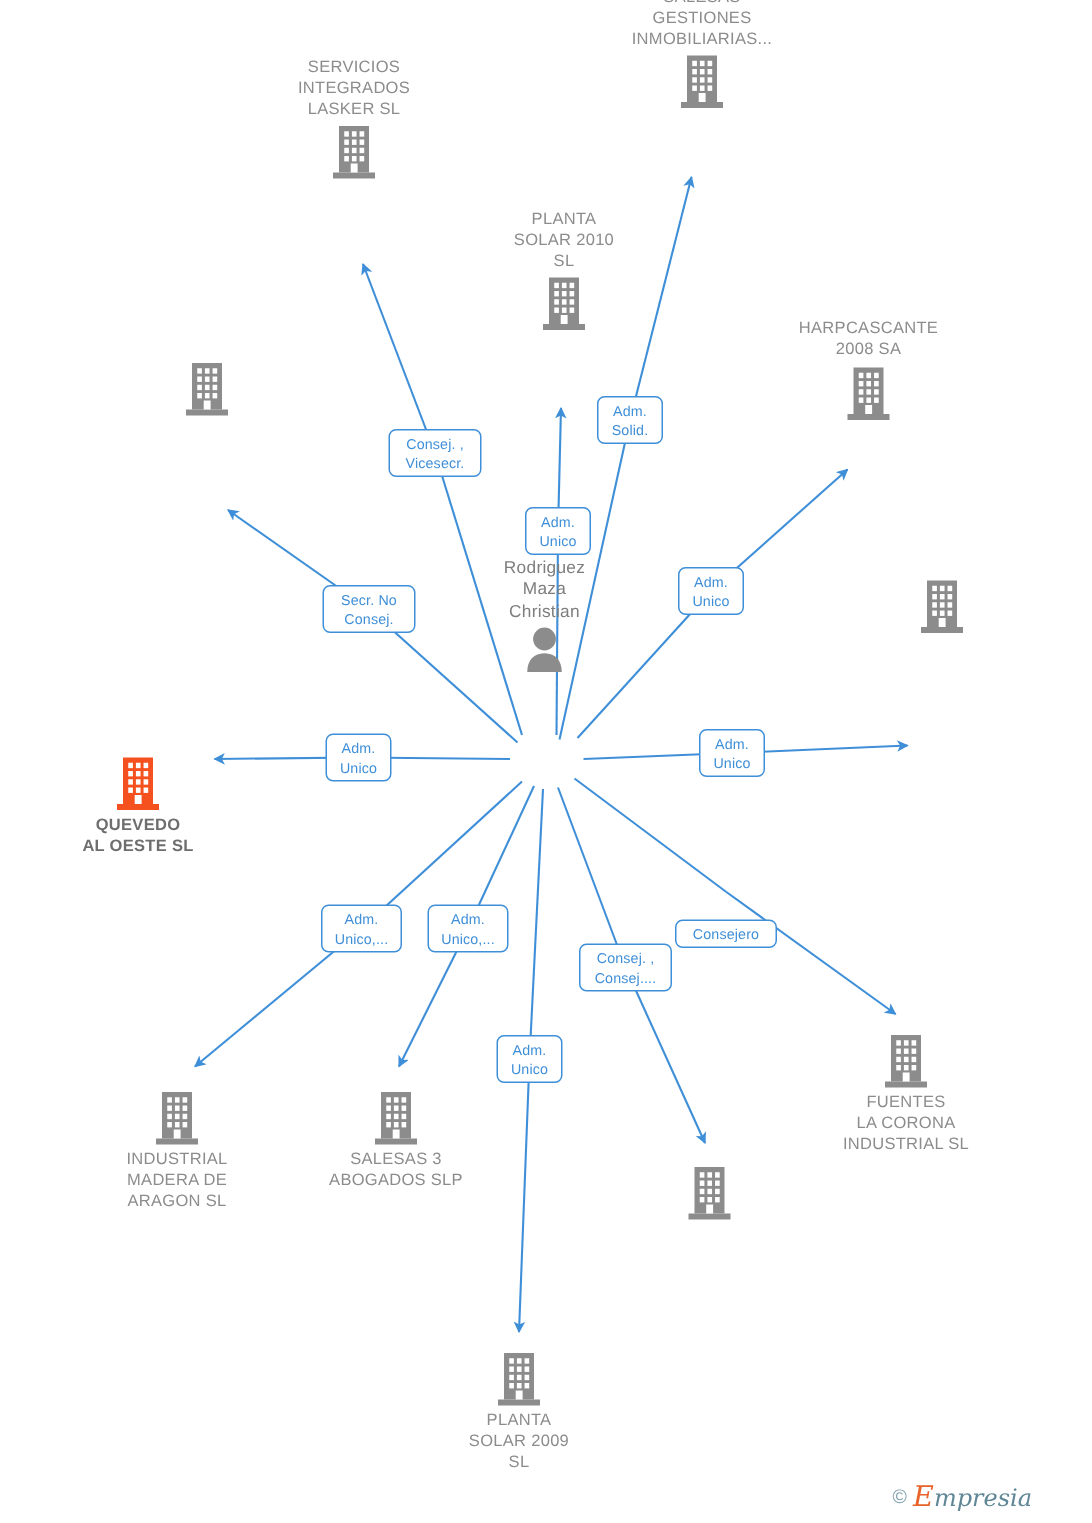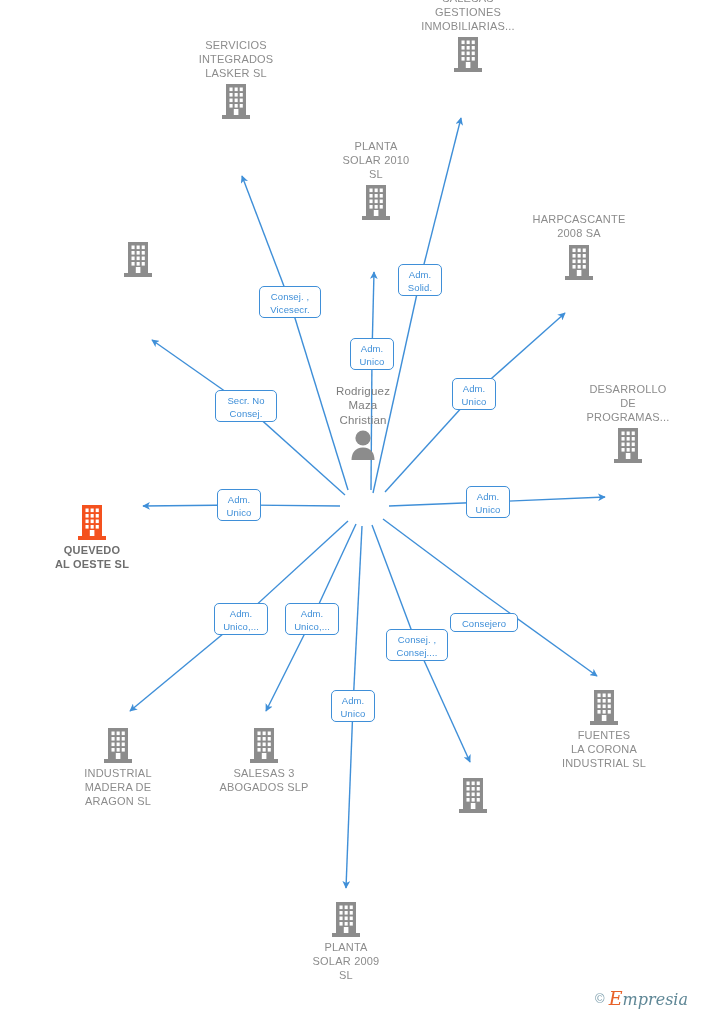--- a/index.html
+++ b/index.html
@@ -237,23 +237,20 @@
             <rect x="9.5" y="16.5" width="3.1" height="3.6" fill="#ffffff"></rect>
             <rect x="14.6" y="16.5" width="3.1" height="3.6" fill="#ffffff"></rect>
             <rect x="19.7" y="16.5" width="3.1" height="3.6" fill="#ffffff"></rect>
             <rect x="9.5" y="22" width="3.1" height="3.6" fill="#ffffff"></rect>
             <rect x="14.6" y="22" width="3.1" height="3.6" fill="#ffffff"></rect>
             <rect x="19.7" y="22" width="3.1" height="3.6" fill="#ffffff"></rect>
             <rect x="13.8" y="27" width="4.6" height="6" fill="#ffffff"></rect>
           </svg></span>
       </div>
       <div class="node label-above" style="left: 628px; top: 383px;">
-        <span class="node-label">DESARROLLO
-DE
-PROGRAMAS...</span>
         <span class="icon-wrap" style="height: 38px;"><svg width="32" height="38" viewBox="0 0 32 38">
             <path d="M6 2 h20 v31 h-20 z" fill="#8c8c8c"></path>
             <rect x="2" y="33" width="28" height="4" fill="#8c8c8c"></rect>
             <rect x="9.5" y="5.5" width="3.1" height="3.6" fill="#ffffff"></rect>
             <rect x="14.6" y="5.5" width="3.1" height="3.6" fill="#ffffff"></rect>
             <rect x="19.7" y="5.5" width="3.1" height="3.6" fill="#ffffff"></rect>
             <rect x="9.5" y="11" width="3.1" height="3.6" fill="#ffffff"></rect>
             <rect x="14.6" y="11" width="3.1" height="3.6" fill="#ffffff"></rect>
             <rect x="19.7" y="11" width="3.1" height="3.6" fill="#ffffff"></rect>
             <rect x="9.5" y="16.5" width="3.1" height="3.6" fill="#ffffff"></rect>
@@ -385,21 +382,21 @@
             <rect x="19.7" y="16.5" width="3.1" height="3.6" fill="#ffffff"></rect>
             <rect x="9.5" y="22" width="3.1" height="3.6" fill="#ffffff"></rect>
             <rect x="14.6" y="22" width="3.1" height="3.6" fill="#ffffff"></rect>
             <rect x="19.7" y="22" width="3.1" height="3.6" fill="#ffffff"></rect>
             <rect x="13.8" y="27" width="4.6" height="6" fill="#ffffff"></rect>
           </svg></span>
         <span class="node-label">PLANTA
 SOLAR 2009
 SL</span>
       </div>
-      <div class="node center label-above" style="left: 363px; top: 384px;">
+      <div class="node center label-above" style="left: 363px; top: 372px;">
         <span class="node-label">Rodriguez
 Maza
 Christian</span>
         <span class="icon-wrap" style="height: 34px;"><svg width="32" height="34" viewBox="0 0 32 34">
             <circle cx="16" cy="9" r="7.6" fill="#8c8c8c"></circle>
             <path d="M16 18.5 c-8 0 -11.5 5.6 -11.5 12.5 h23 c0 -6.9 -3.5 -12.5 -11.5 -12.5 z" fill="#8c8c8c"></path>
           </svg></span>
       </div>
     </div>
   <div id="labels-layer">

